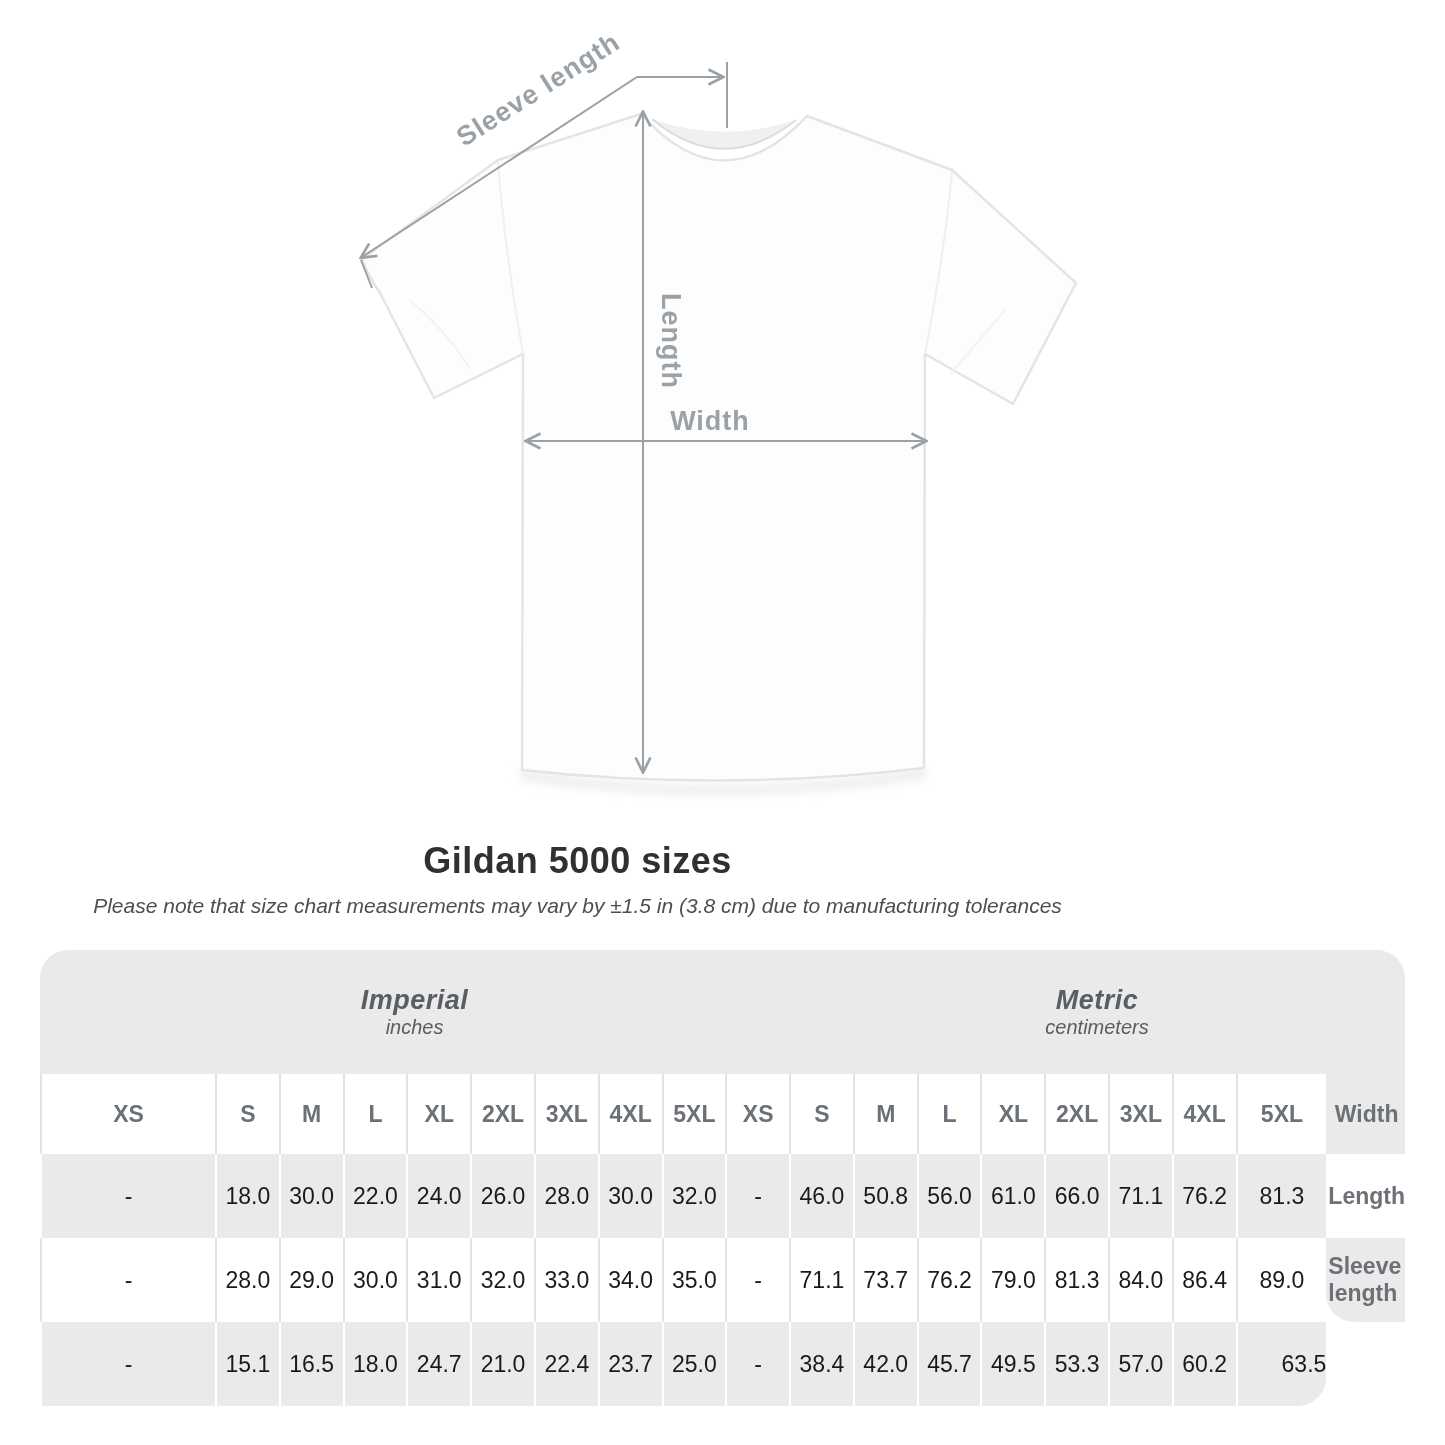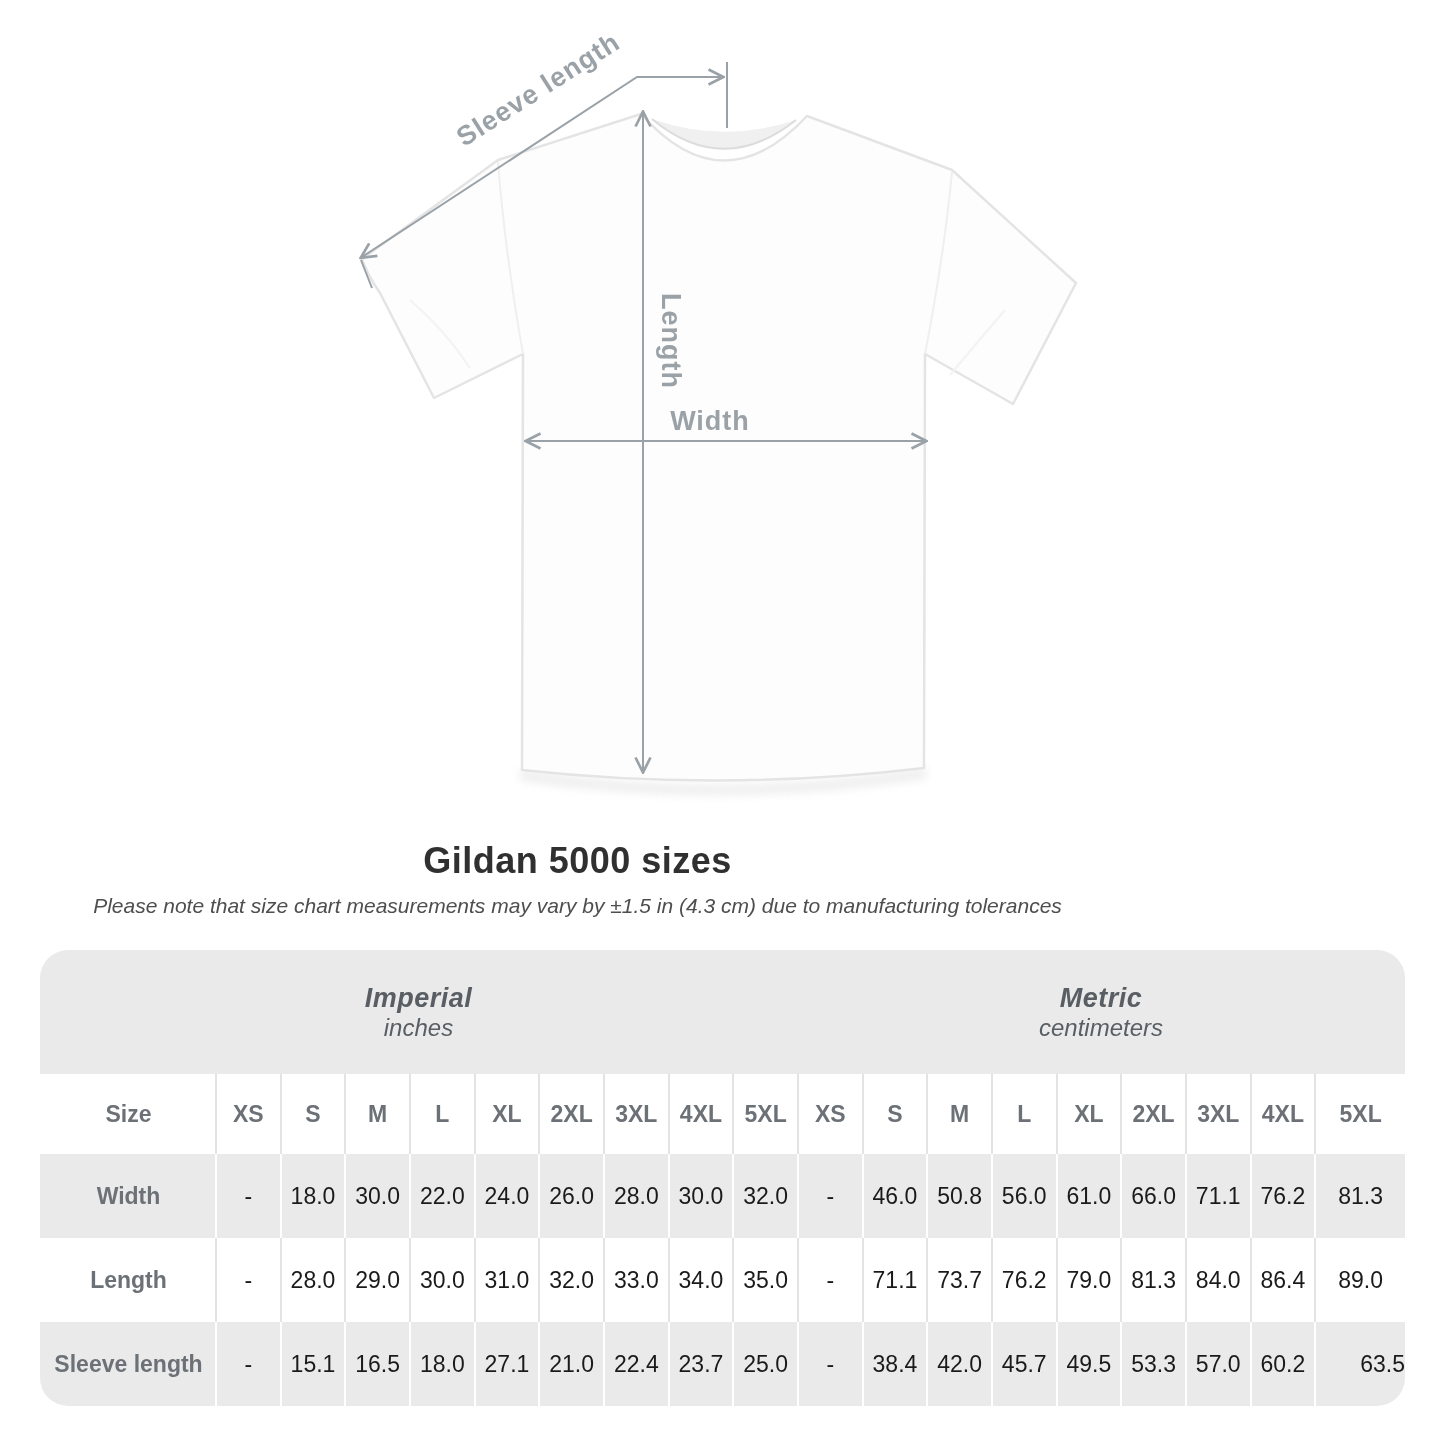--- a/index.html
+++ b/index.html
@@ -14,21 +14,21 @@
   .page-subtitle{margin:12px 0 0 0;font-style:italic;font-size:21px;color:#4e4e4e;}
   #size-table{
     position:absolute;left:40px;top:950px;width:1365px;height:456px;
     display:grid;grid-template-columns:175px repeat(18,1fr);
     grid-template-rows:124px 80px 84px 84px 84px;
   }
   .band{background:#eaeaea;display:flex;flex-direction:column;justify-content:center;align-items:center;}
   .band-l{grid-column:1 / span 10;border-top-left-radius:28px;}
   .band-r{grid-column:11 / span 9;border-top-right-radius:28px;}
   .unit-name{font-size:27px;font-weight:bold;font-style:italic;color:#585e63;letter-spacing:.5px;}
-  .unit-sub{font-size:24px;font-style:italic;color:#585e63;}
+  .unit-sub{font-size:20px;font-style:italic;color:#585e63;}
   .cell{display:flex;align-items:center;justify-content:center;font-size:23px;border-left:2px solid transparent;}
   .w{background:#ffffff;border-left-color:#e3e3e3;}
   .g{background:#eaeaea;border-left-color:#ffffff;}
   .cell.first{border-left-color:transparent;}
   .lbl{font-weight:bold;color:#6b7176;}
   .val{color:#1a1a1a;}
   .rb-l{border-bottom-left-radius:28px;}
   .rb-r{border-bottom-right-radius:28px;padding-left:44px;}
 </style>
 </head>
@@ -80,34 +80,33 @@
     <path d="M 527 441 L 925 441" marker-start="url(#arr)" marker-end="url(#arr)"></path>
   </g>
 
   <text class="dim-label" transform="translate(543,97) rotate(-32.5)" text-anchor="middle">Sleeve length</text>
   <text class="dim-label" transform="translate(662,341) rotate(90)" text-anchor="middle">Length</text>
   <text class="dim-label" x="710" y="430" text-anchor="middle">Width</text>
 </svg>
 
 <div class="title-block">
   <h1 class="page-title">Gildan 5000 sizes</h1>
-  <p class="page-subtitle">Please note that size chart measurements may vary by ±1.5 in (4.3 cm) due to manufacturing tolerances</p>
+  <p class="page-subtitle">Please note that size chart measurements may vary by ±1.5 in (3.8 cm) due to manufacturing tolerances</p>
 </div>
 
 <div id="size-table">
   <div class="band band-l">
     <div class="unit-name">Imperial</div>
     <div class="unit-sub">inches</div>
   </div>
   <div class="band band-r">
     <div class="unit-name">Metric</div>
     <div class="unit-sub">centimeters</div>
   </div>
 
-<div class="cell w lbl first">Size</div>
     <div class="cell w lbl">XS</div>
     <div class="cell w lbl">S</div>
     <div class="cell w lbl">M</div>
     <div class="cell w lbl">L</div>
     <div class="cell w lbl">XL</div>
     <div class="cell w lbl">2XL</div>
     <div class="cell w lbl">3XL</div>
     <div class="cell w lbl">4XL</div>
     <div class="cell w lbl">5XL</div>
     <div class="cell w lbl">XS</div>
@@ -155,21 +154,21 @@
     <div class="cell w val">79.0</div>
     <div class="cell w val">81.3</div>
     <div class="cell w val">84.0</div>
     <div class="cell w val">86.4</div>
     <div class="cell w val">89.0</div>
     <div class="cell g lbl first rb-l">Sleeve length</div>
     <div class="cell g val">-</div>
     <div class="cell g val">15.1</div>
     <div class="cell g val">16.5</div>
     <div class="cell g val">18.0</div>
-    <div class="cell g val">27.1</div>
+    <div class="cell g val">24.7</div>
     <div class="cell g val">21.0</div>
     <div class="cell g val">22.4</div>
     <div class="cell g val">23.7</div>
     <div class="cell g val">25.0</div>
     <div class="cell g val">-</div>
     <div class="cell g val">38.4</div>
     <div class="cell g val">42.0</div>
     <div class="cell g val">45.7</div>
     <div class="cell g val">49.5</div>
     <div class="cell g val">53.3</div>

